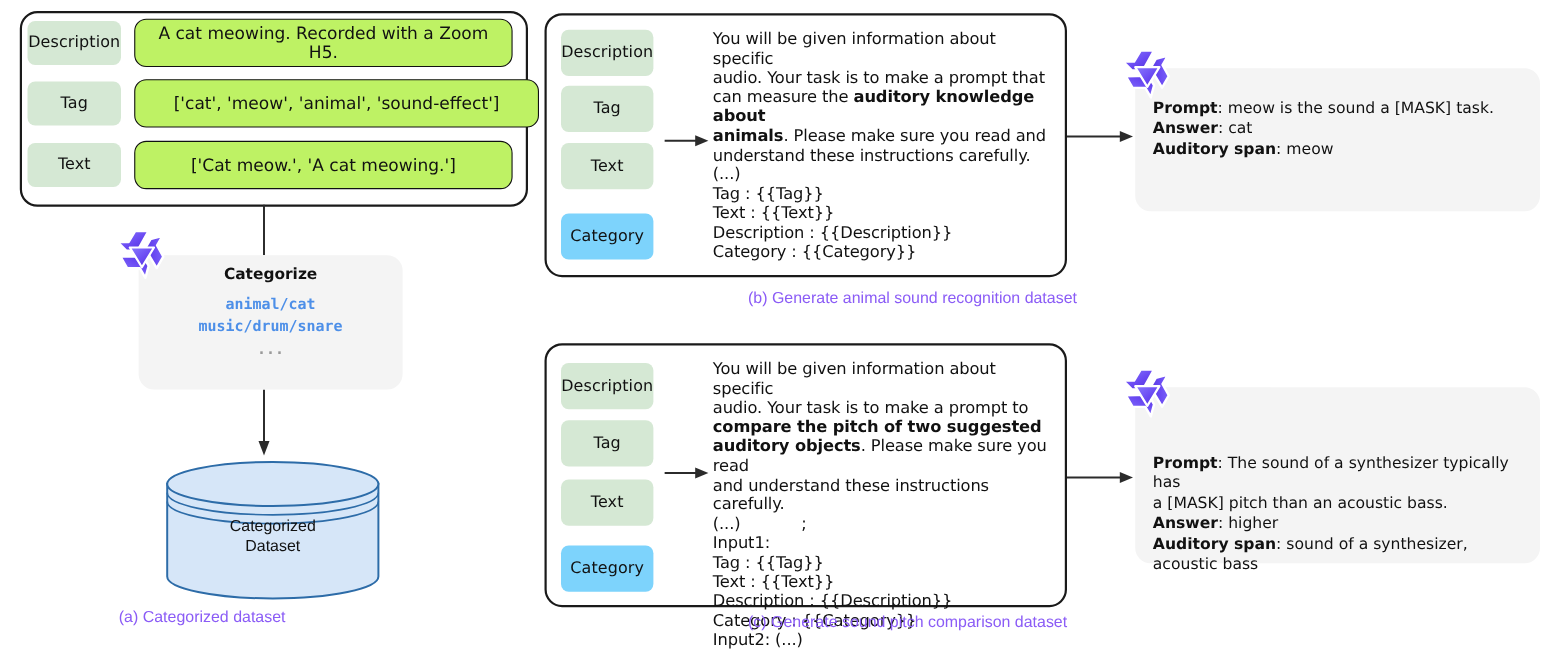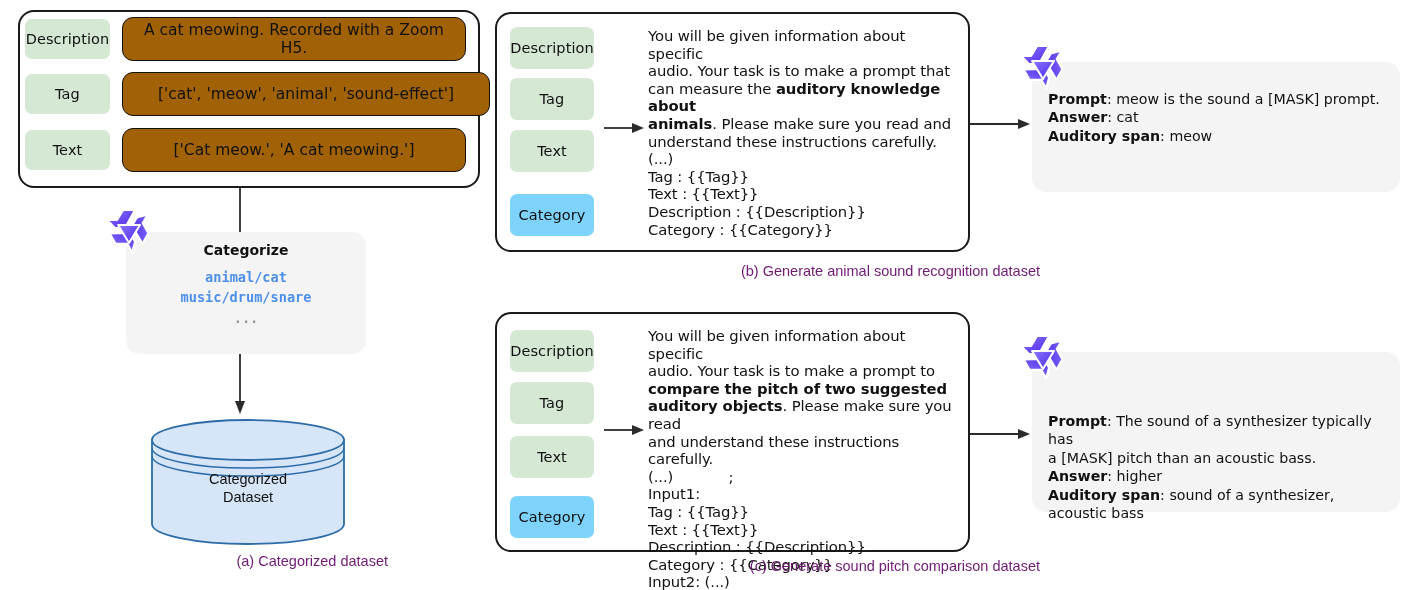--- a/index.html
+++ b/index.html
@@ -39,21 +39,21 @@
   }
   .chip.green { background: #d5e8d4; }
   .chip.blue  { background: #7dd3fc; }
 
   
   .valuebox {
     position: absolute;
     box-sizing: border-box;
     border: 1.8px solid #111111;
     border-radius: 11px;
-    background: #a16207;
+    background: #bef264;
     display: flex;
     align-items: center;
     justify-content: center;
     font-size: 15.5px;
     color: #111111;
     padding: 0 8px;
     text-align: center;
   }
 
   
@@ -107,22 +107,22 @@
     font-size: 13.6px;
     font-weight: 700;
     color: #9a9a9a;
     width: 100%;
   }
 
   
   .caption {
     position: absolute;
     font-size: 14.5px;
-    color: #701a75;
-    text-align: right;
+    color: #8b5cf6;
+    text-align: left;
     font-family: "Liberation Sans", sans-serif;
   }
 
   
   .cyl-label {
     position: absolute;
     width: 100%;
     text-align: center;
     font-size: 14.5px;
     line-height: 18px;
@@ -244,21 +244,21 @@
         <path d="M -22 -9 L -12 -9 L -6 -19 L 6 -19 L 1 -10 L -4 -1 L -14 -1 Z"></path>
       </g>
       <g transform="rotate(240)">
         <path d="M -22 -9 L -12 -9 L -6 -19 L 6 -19 L 1 -10 L -4 -1 L -14 -1 Z"></path>
       </g>
     </g>
     <path d="M -11 -4 L 11 -4 L 0 14 Z" fill="url(#lgB)" stroke="#ffffff" stroke-width="2" stroke-linejoin="round"></path>
   </g>
 </svg>
 
-<div class="otext" style="left:1048px; top:90px; width:346px;"><b>Prompt</b>: <span>meow is the sound a [MASK] prompt.</span>
+<div class="otext" style="left:1048px; top:90px; width:346px;"><b>Prompt</b>: <span>meow is the sound a [MASK] task.</span>
 <b>Answer</b>: <span>cat</span>
 <b>Auditory span</b>: <span>meow</span></div>
 
 <div class="caption" style="left:680px; top:263px; width:360px;">(b) Generate animal sound recognition dataset</div>
 
 <div class="panel" style="left:495px; top:312px; width:475px; height:240px;"></div>
 
 <div class="chip green" style="left:510px; top:330px; width:84px; height:42px;">Description</div>
 <div class="chip green" style="left:510px; top:382px; width:84px; height:42px;">Tag</div>
 <div class="chip green" style="left:510px; top:436px; width:84px; height:42px;">Text</div>

